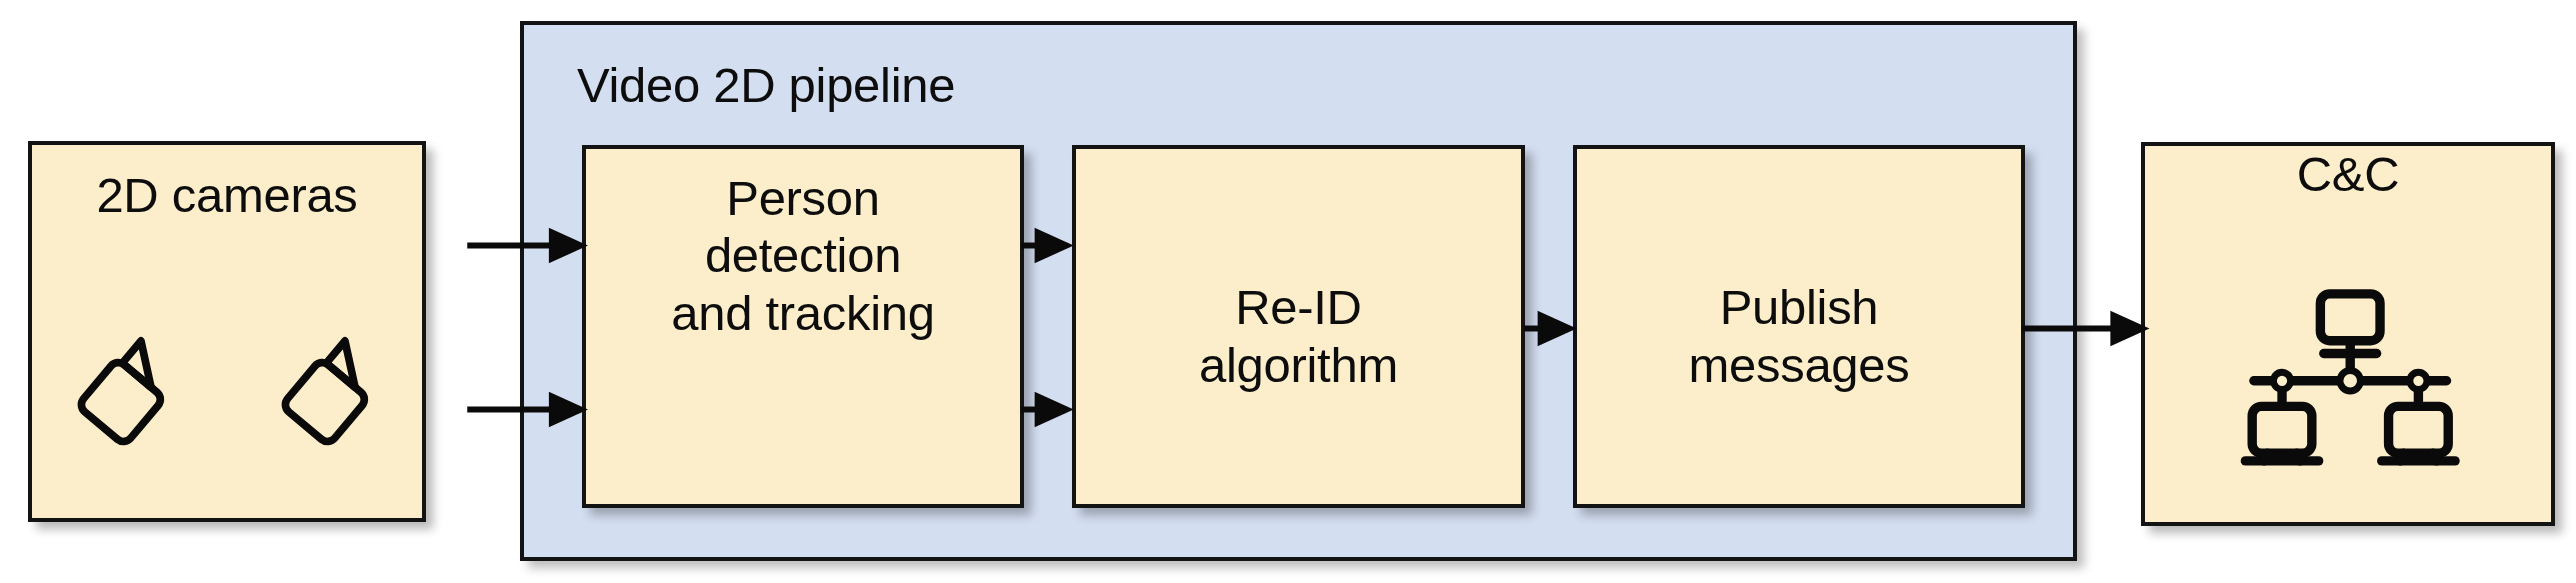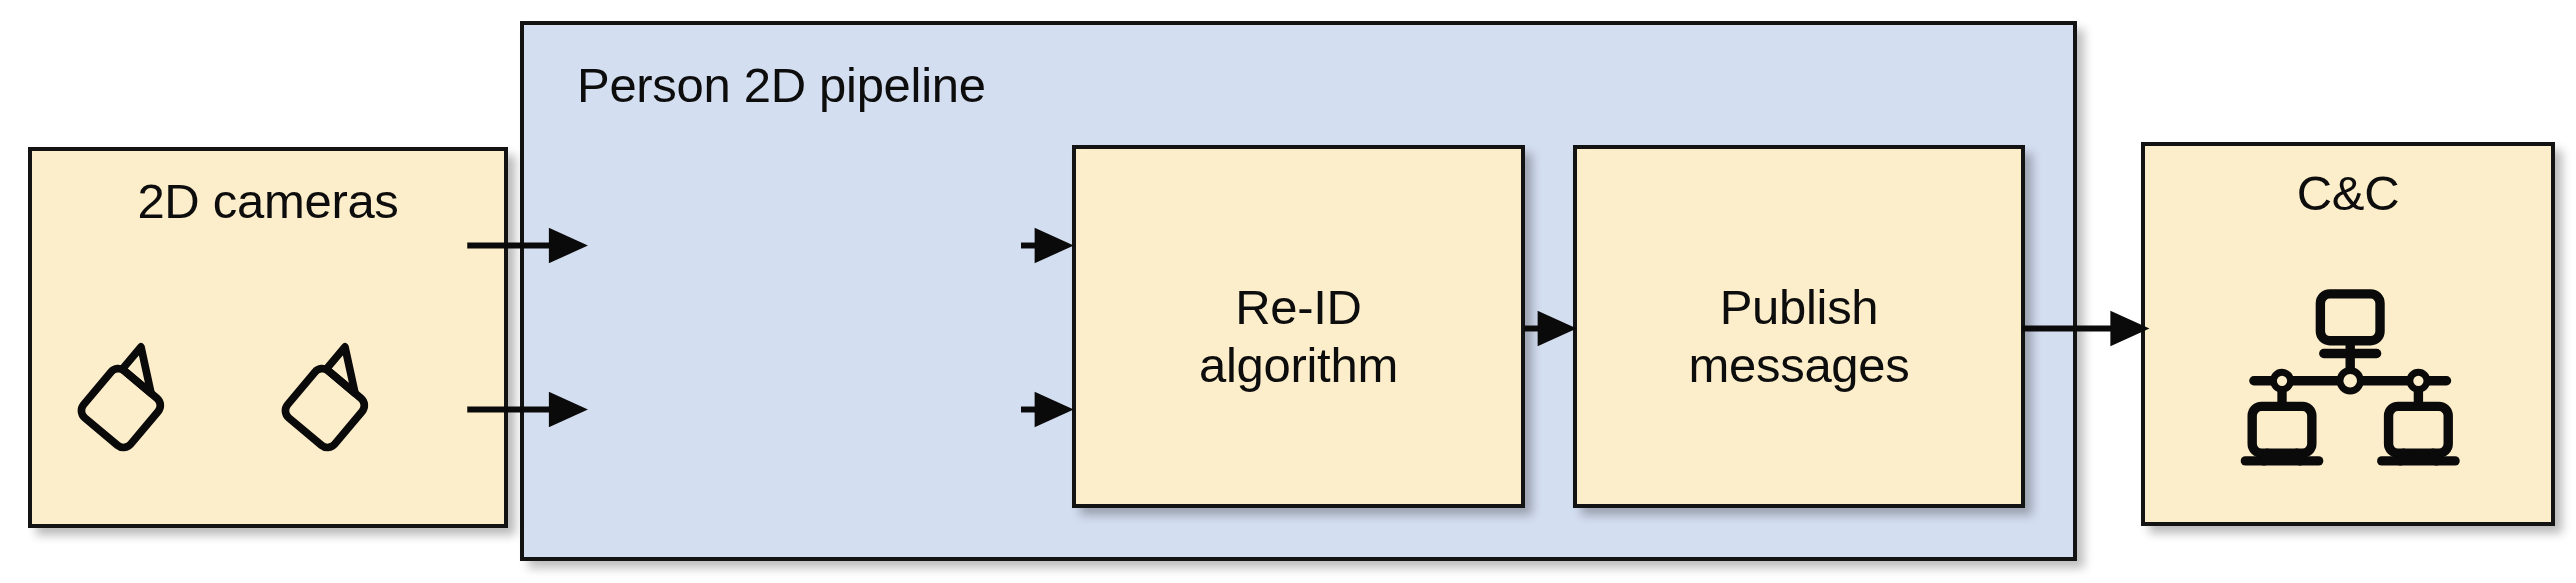--- a/index.html
+++ b/index.html
@@ -74,24 +74,24 @@
     position: absolute;
     display: block;
   }
 </style>
 </head>
 <body>
 
 <div id="canvas">
 
   <div class="group" style="left:520px; top:20.5px; width:1557px; height:540px;">
-    <div class="group-title" style="left:53px; top:32px;">Person 2D pipeline</div>
+    <div class="group-title" style="left:53px; top:32px;">Video 2D pipeline</div>
   </div>
 
-  <div class="node" style="left:28px; top:147px; width:480px; height:381px; justify-content:flex-start;">
+  <div class="node" style="left:28px; top:141px; width:398px; height:381px; justify-content:flex-start;">
     <div class="label" style="margin-top:22px;">2D cameras</div>
 
     <span class="icon-slot" style="left:36px; top:186px;">
       <svg width="111" height="128" viewBox="0 0 130 150">
         <g transform="rotate(40 65 78)" fill="none" stroke="#0a0a0a" stroke-width="9" stroke-linejoin="round" stroke-linecap="round">
           <rect x="30" y="48" width="72" height="72" rx="11" ry="11"></rect>
           <polygon points="38,48 38,14 82,48"></polygon>
         </g>
       </svg>
     </span>
@@ -99,33 +99,38 @@
     <span class="icon-slot" style="left:240px; top:186px;">
       <svg width="111" height="128" viewBox="0 0 130 150">
         <g transform="rotate(40 65 78)" fill="none" stroke="#0a0a0a" stroke-width="9" stroke-linejoin="round" stroke-linecap="round">
           <rect x="30" y="48" width="72" height="72" rx="11" ry="11"></rect>
           <polygon points="38,48 38,14 82,48"></polygon>
         </g>
       </svg>
     </span>
   </div>
 
+  <div class="node" style="left:582px; top:145px; width:442px; height:363px; justify-content:flex-start;">
+    <div class="label" style="margin-top:20.5px;">Person
+detection
+and tracking</div>
+  </div>
 
   <div class="node" style="left:1072px; top:145px; width:453px; height:363px; justify-content:center;">
     <div class="label" style="margin-top:20.5px;">Re-ID
 algorithm</div>
   </div>
 
   <div class="node" style="left:1573px; top:145px; width:452px; height:363px; justify-content:center;">
     <div class="label" style="margin-top:20.5px;">Publish
 messages</div>
   </div>
 
   <div class="node" style="left:2141px; top:142px; width:414px; height:384px; justify-content:flex-start;">
-    <div class="label" style="margin-top:19px;">C&amp;C</div>
+    <div class="label" style="">C&amp;C</div>
 
     <span class="icon-slot" style="left:90px; top:141px;">
       <svg width="227" height="179" viewBox="0 0 266 210">
         <g fill="none" stroke="#0a0a0a" stroke-width="11" stroke-linejoin="round" stroke-linecap="round">
 
           <rect x="100" y="8" width="70" height="55" rx="11" ry="11"></rect>
           <line x1="135" y1="63" x2="135" y2="76"></line>
           <line x1="104" y1="78" x2="166" y2="78"></line>
 
           <line x1="135" y1="82" x2="135" y2="104"></line>

